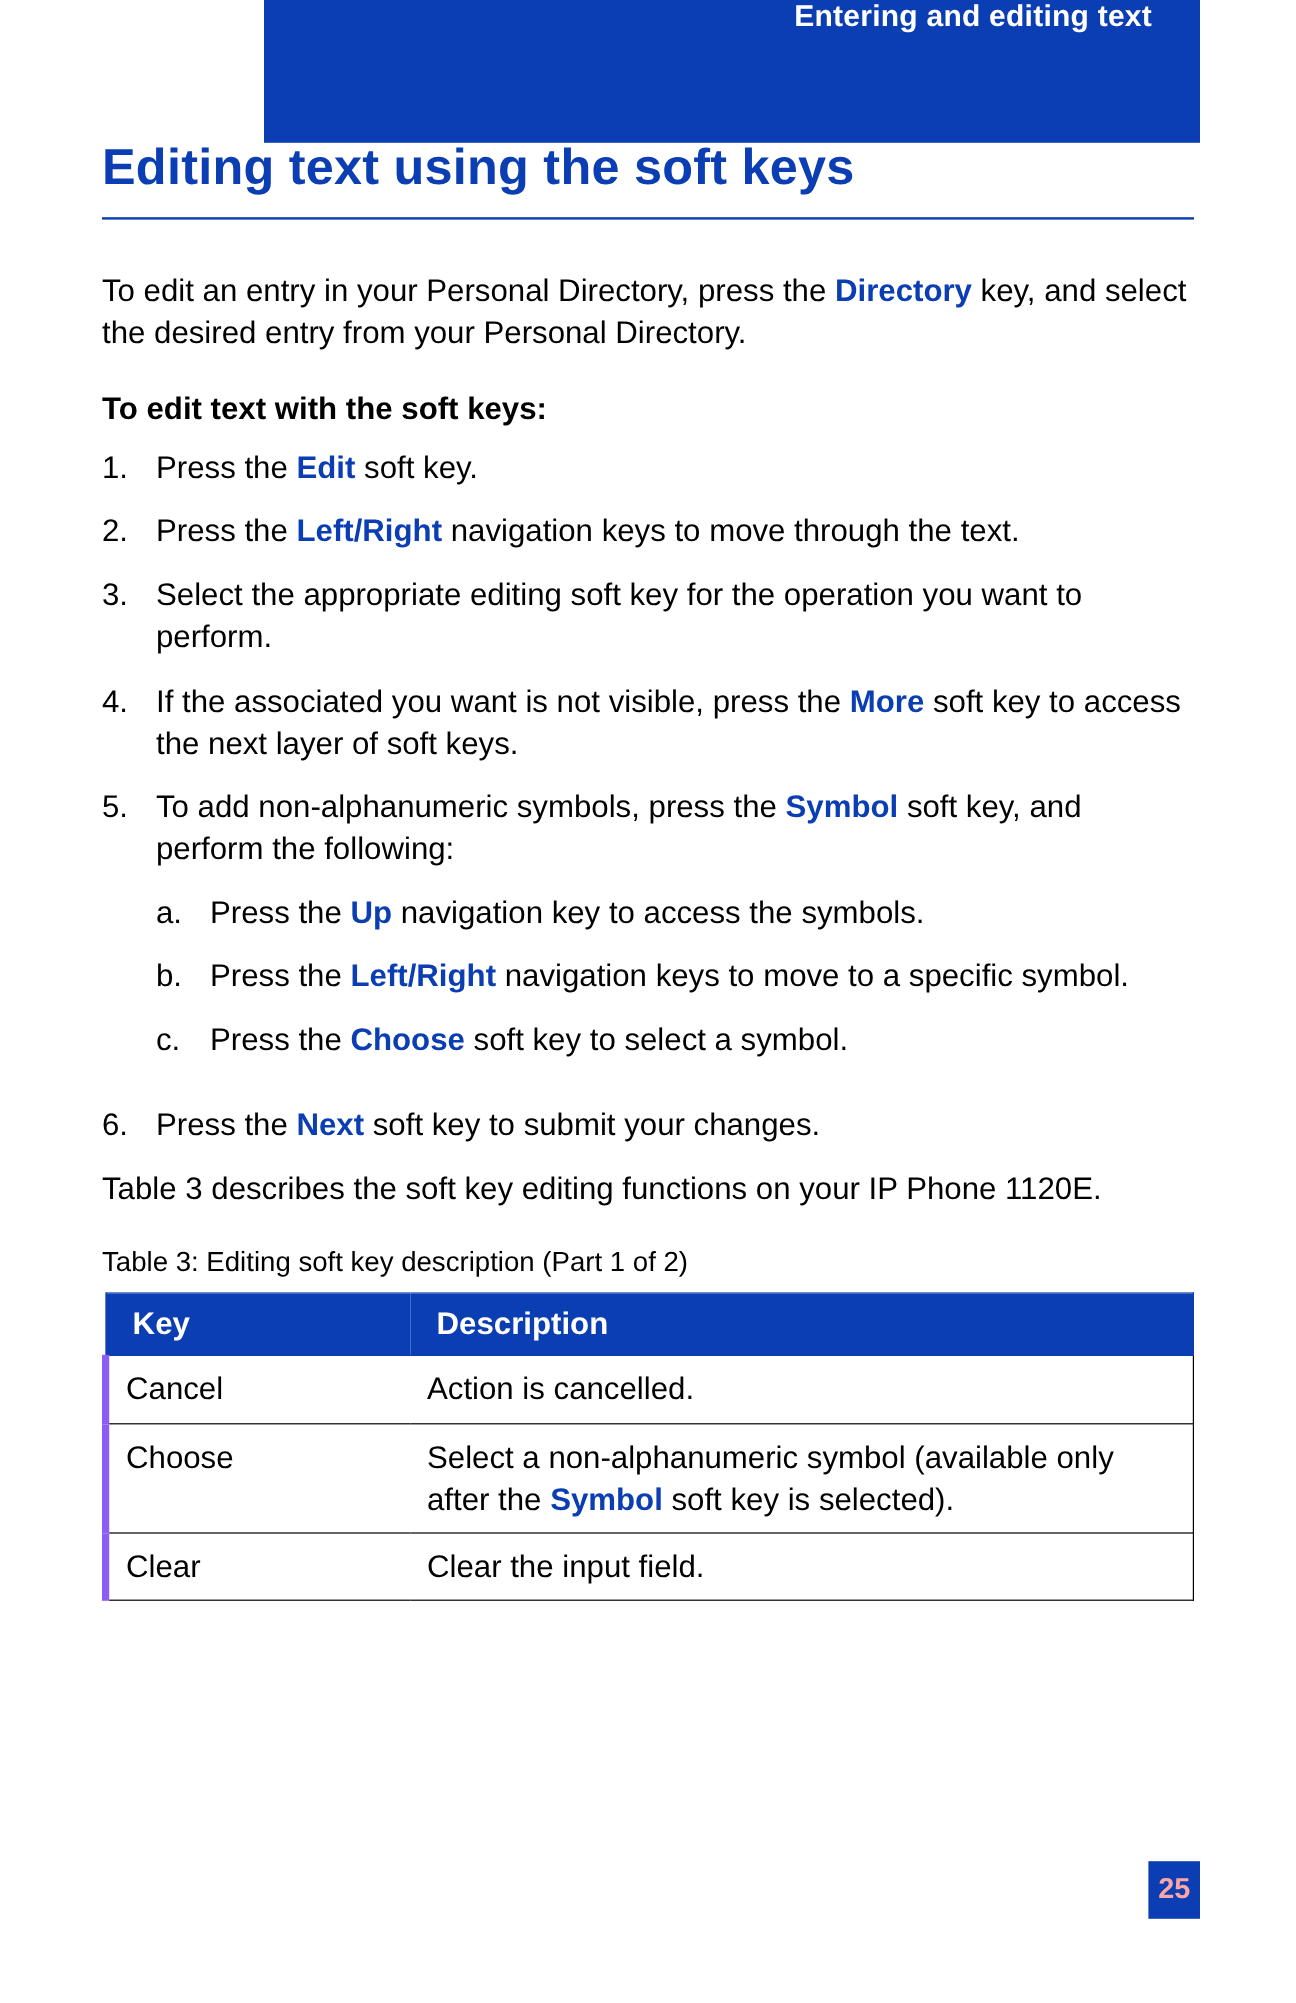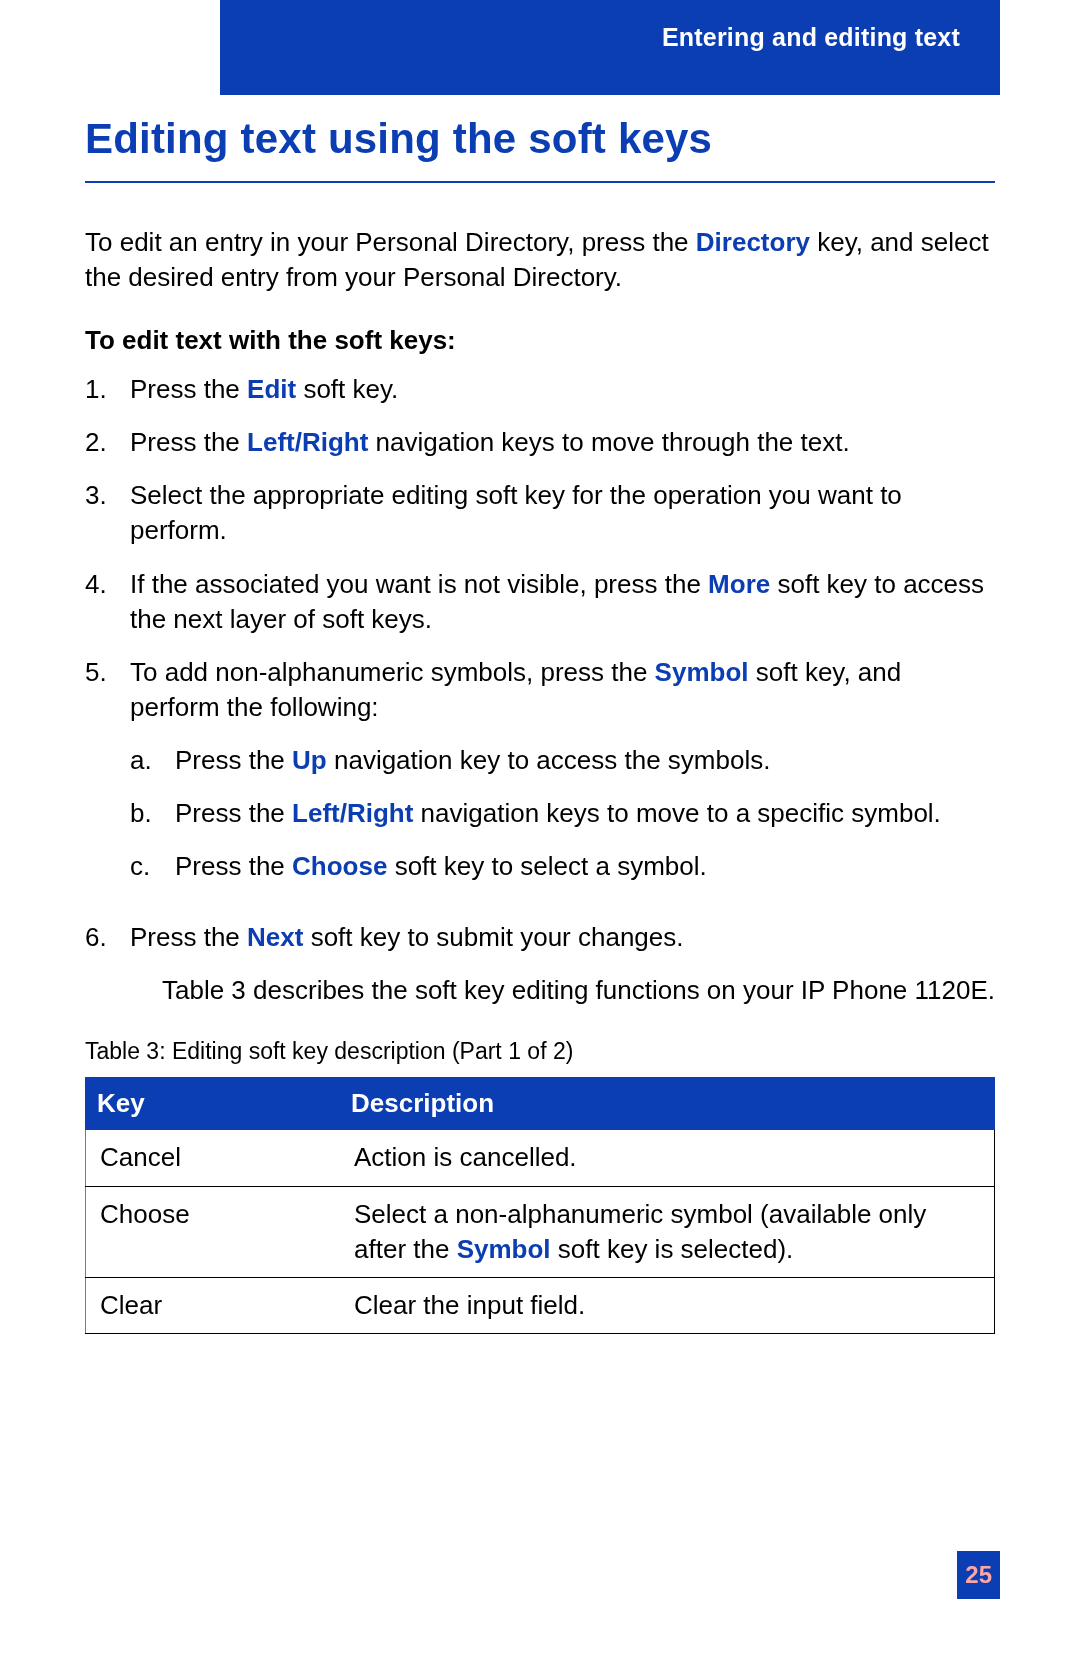--- a/index.html
+++ b/index.html
@@ -9,24 +9,24 @@
     height: 1669px;
     font-family: Arial, Helvetica, sans-serif;
     color: #000;
     position: relative;
   }
   .header-bar {
     position: absolute;
     top: 0;
     left: 220px;
     width: 780px;
-    height: 95px;
+    height: 119px;
     background: #0b3db3;
     display: flex;
-    align-items: center;
+    align-items: flex-start;
     justify-content: flex-end;
     padding: 0 40px 20px 0;
   }
   .header-bar span {
     color: #fff;
     font-weight: bold;
     font-size: 25px;
     font-family: "Arial Black", Arial, sans-serif;
     letter-spacing: 0.2px;
   }
@@ -105,36 +105,36 @@
   table.desc-table {
     width: 100%;
     border-collapse: collapse;
     font-size: 26px;
   }
   table.desc-table th {
     background: #0b3db3;
     color: #fff;
     text-align: left;
     font-weight: bold;
-    padding: 10px 11px;
+    padding: 10px 22px;
     border: 1px solid #0b3db3;
     border-right: none;
     border-left: none;
   }
   table.desc-table th:first-child { border-left: 1px solid #0b3db3; }
   table.desc-table th:last-child { border-right: 1px solid #0b3db3; }
   table.desc-table td {
     padding: 10px 14px;
     border-bottom: 1px solid #000;
     vertical-align: top;
     line-height: 1.35;
   }
   table.desc-table tr td:first-child {
     width: 28%;
-    border-left: 1px solid #8b5cf6;
+    border-left: 6px solid #8b5cf6;
   }
   table.desc-table tr td:last-child {
     border-right: 1px solid #000;
   }
   .page-num-box {
     position: absolute;
     right: 80px;
     bottom: 70px;
     background: #0b3db3;
     color: #fca5a5;
@@ -213,21 +213,21 @@
       </span>
     </li>
     <li>
       <span class="num">6.</span>
       <span class="txt">
         <span>Press the </span><span class="kw">Next</span><span> soft key to submit your changes.</span>
       </span>
     </li>
   </ol>
 
-  <p class="body" style="margin-top:12px;text-align:right;">Table 3 describes the soft key editing functions on your IP Phone 1120E.</p>
+  <p class="body" style="margin-top:12px;">Table 3 describes the soft key editing functions on your IP Phone 1120E.</p>
 
   <p class="table-caption">Table 3: Editing soft key description (Part 1 of 2)</p>
 
   <table class="desc-table">
     <thead>
       <tr>
         <th>Key</th>
         <th>Description</th>
       </tr>
     </thead>

